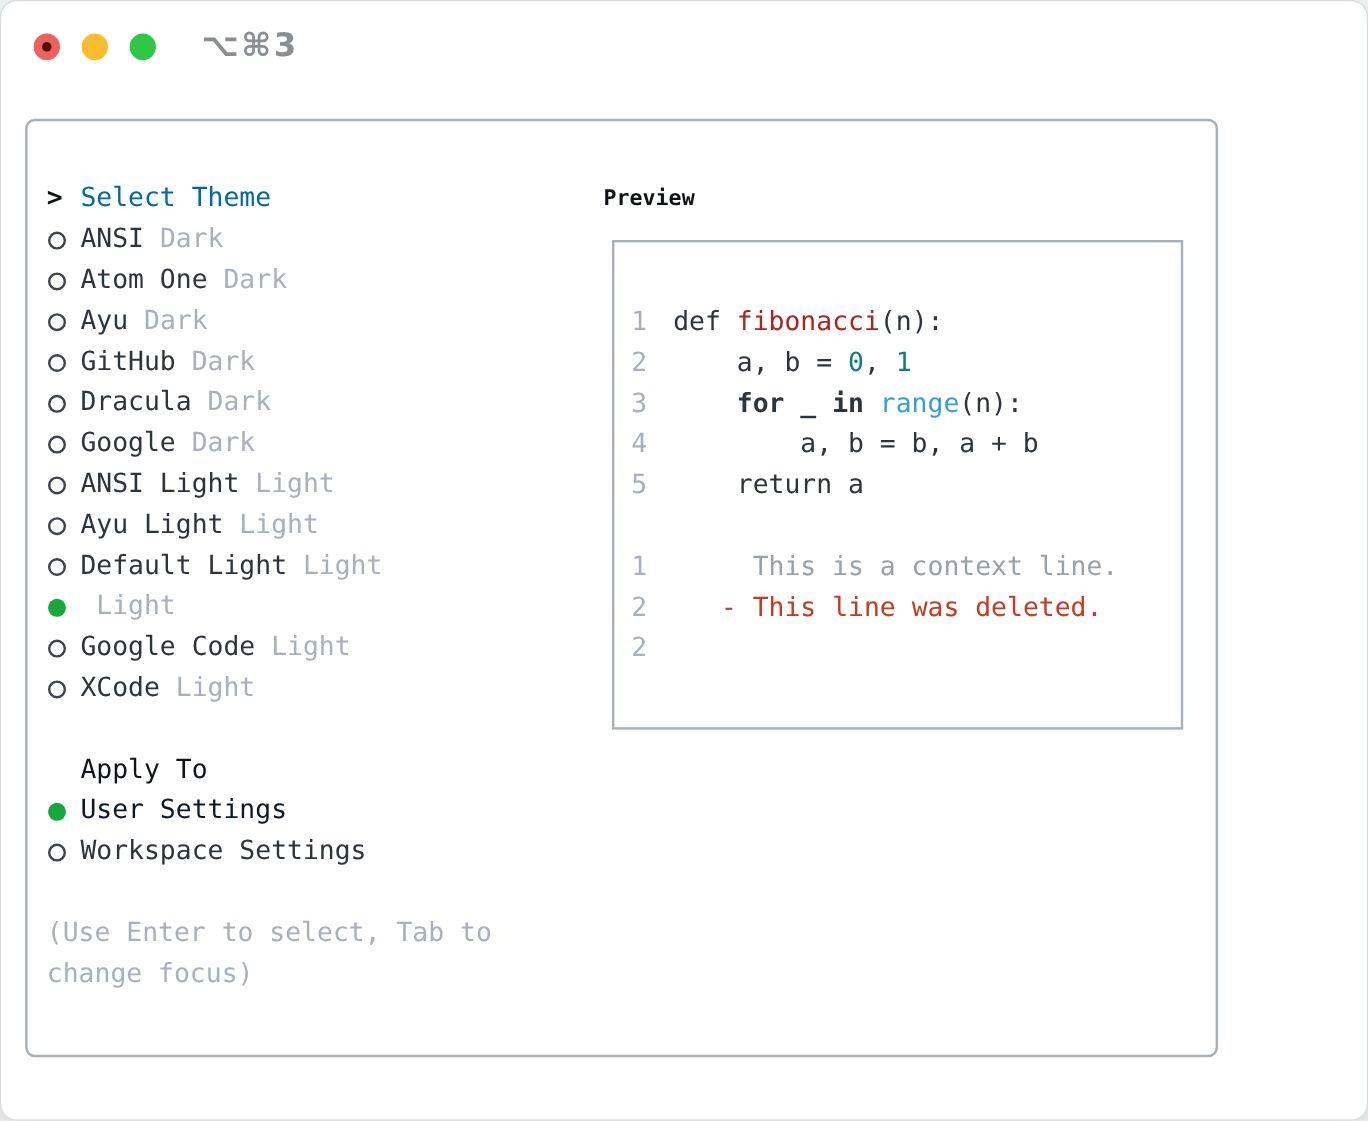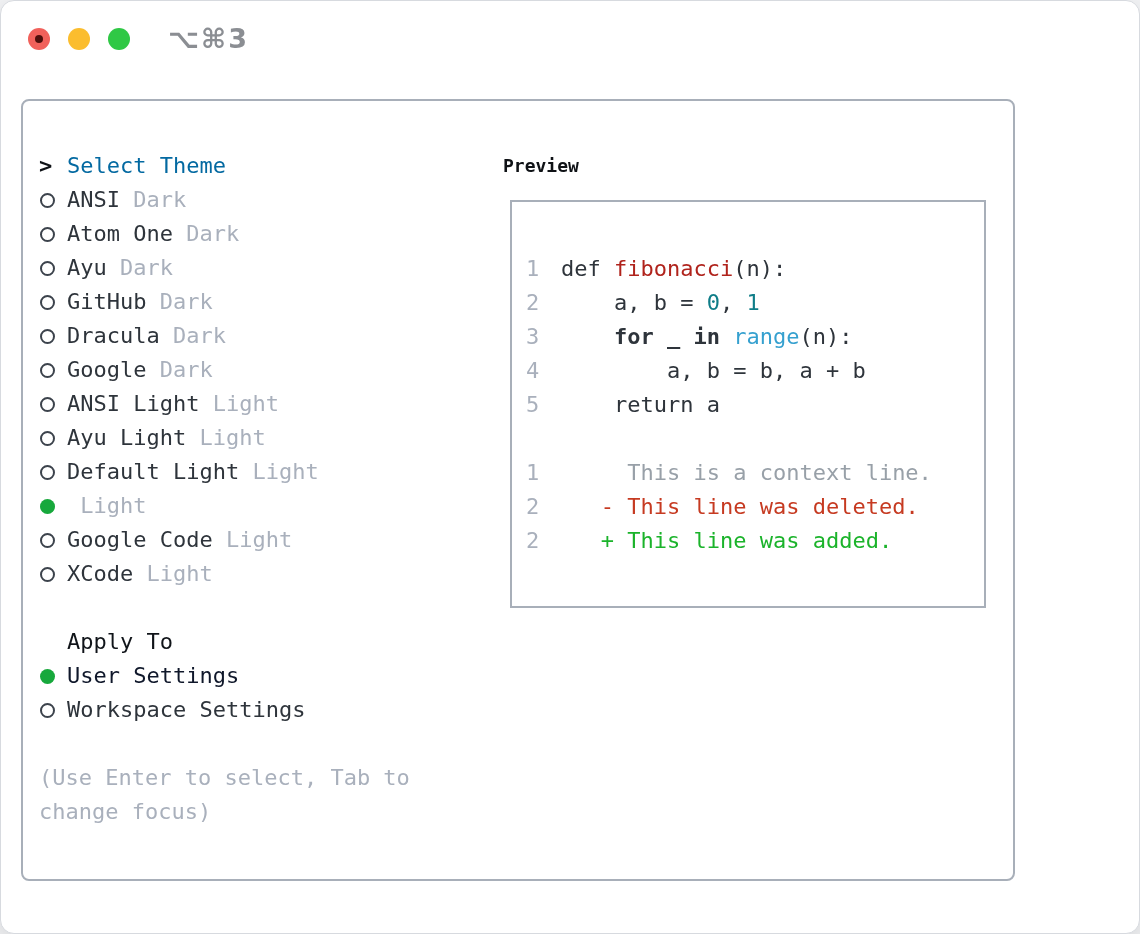--- a/index.html
+++ b/index.html
@@ -113,17 +113,17 @@
     <div class="preview-box">
 
     <div class="code-row"><span class="ln">1</span><span class="code-text"><span style="color: rgb(46, 52, 59);">def </span><span style="color: rgb(176, 35, 28);">fibonacci</span><span style="color: rgb(46, 52, 59);">(n):</span></span></div>
         <div class="code-row"><span class="ln">2</span><span class="code-text"><span style="color: rgb(46, 52, 59);">    a, b = </span><span style="color: rgb(15, 125, 136);">0</span><span style="color: rgb(46, 52, 59);">, </span><span style="color: rgb(15, 125, 136);">1</span></span></div>
         <div class="code-row"><span class="ln">3</span><span class="code-text"><span style="color: rgb(46, 52, 59); font-weight: bold;">    for _ in </span><span style="color: rgb(53, 160, 207);">range</span><span style="color: rgb(46, 52, 59);">(n):</span></span></div>
         <div class="code-row"><span class="ln">4</span><span class="code-text"><span style="color: rgb(46, 52, 59);">        a, b = b, a + b</span></span></div>
         <div class="code-row"><span class="ln">5</span><span class="code-text"><span style="color: rgb(46, 52, 59);">    return a</span></span></div>
         <div class="code-row"><span class="ln"></span><span class="code-text"></span></div>
         <div class="code-row"><span class="ln">1</span><span class="code-text"><span style="color: rgb(152, 160, 168);">     This is a context line.</span></span></div>
         <div class="code-row"><span class="ln">2</span><span class="code-text"><span style="color: rgb(46, 52, 59);">   </span><span style="color: rgb(198, 58, 33); margin-top: 32px;">- This line was deleted.</span></span></div>
-        <div class="code-row"><span class="ln">2</span><span class="code-text"><span style="color: rgb(46, 52, 59);">   </span><span style="color: rgb(27, 179, 43);">+ This line was added.</span></span></div>
+        <div class="code-row"><span class="ln">2</span></div>
       </div>
 
   </div>
 </div>
 
 </body></html>

